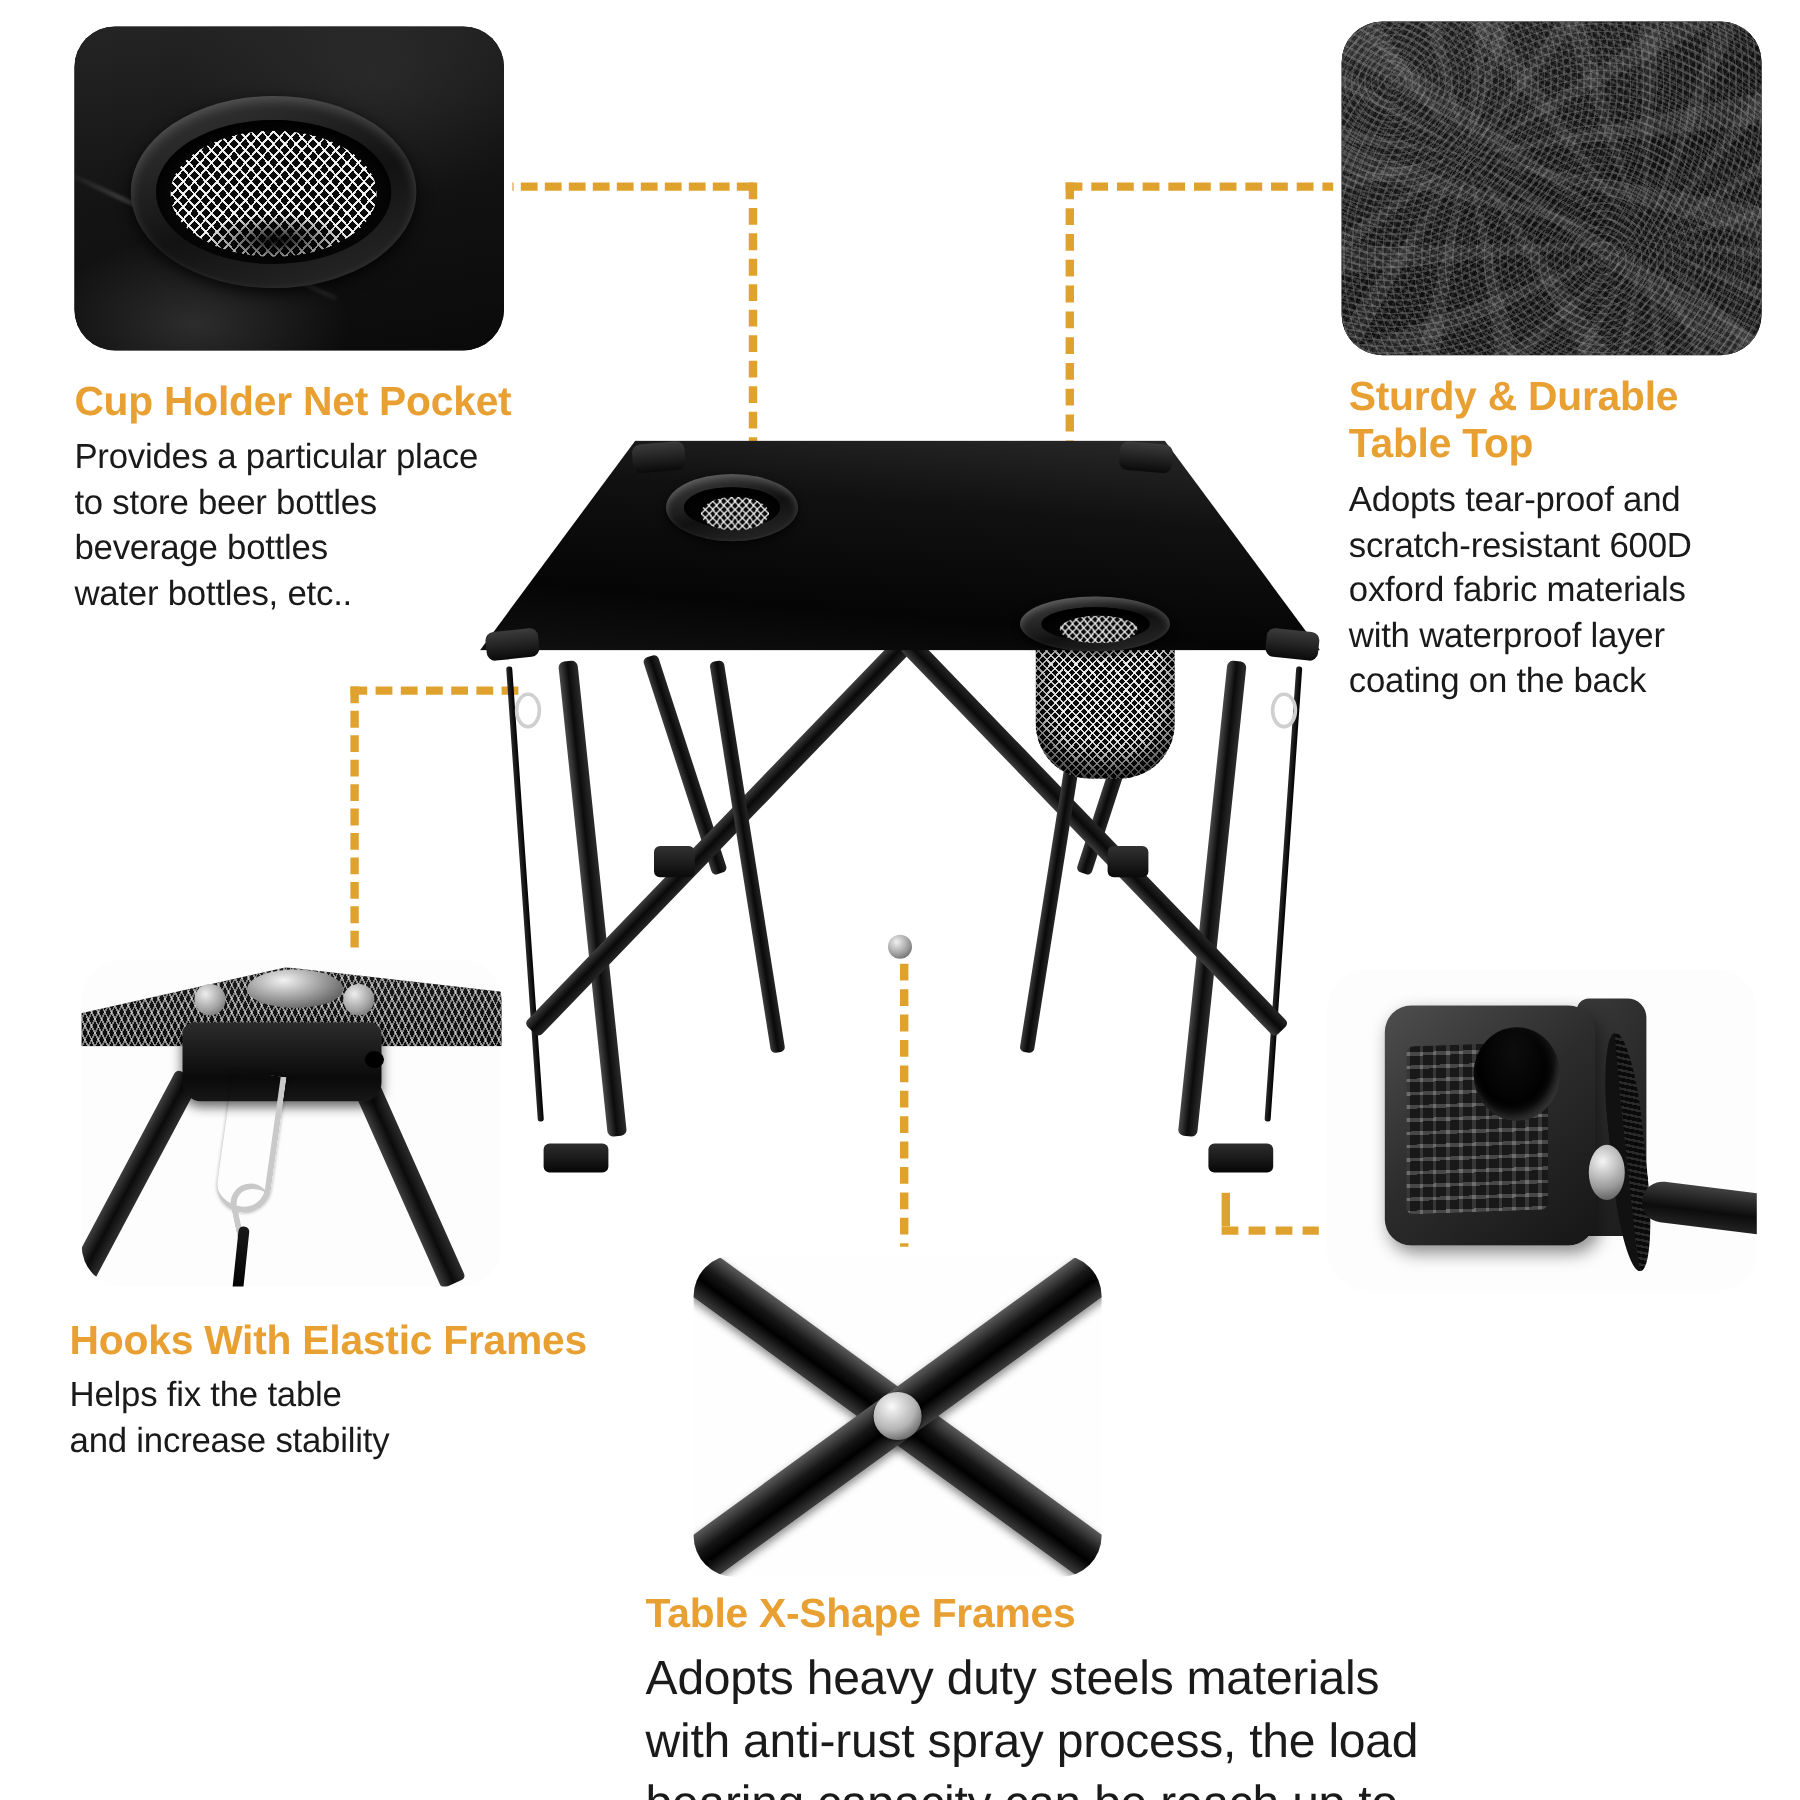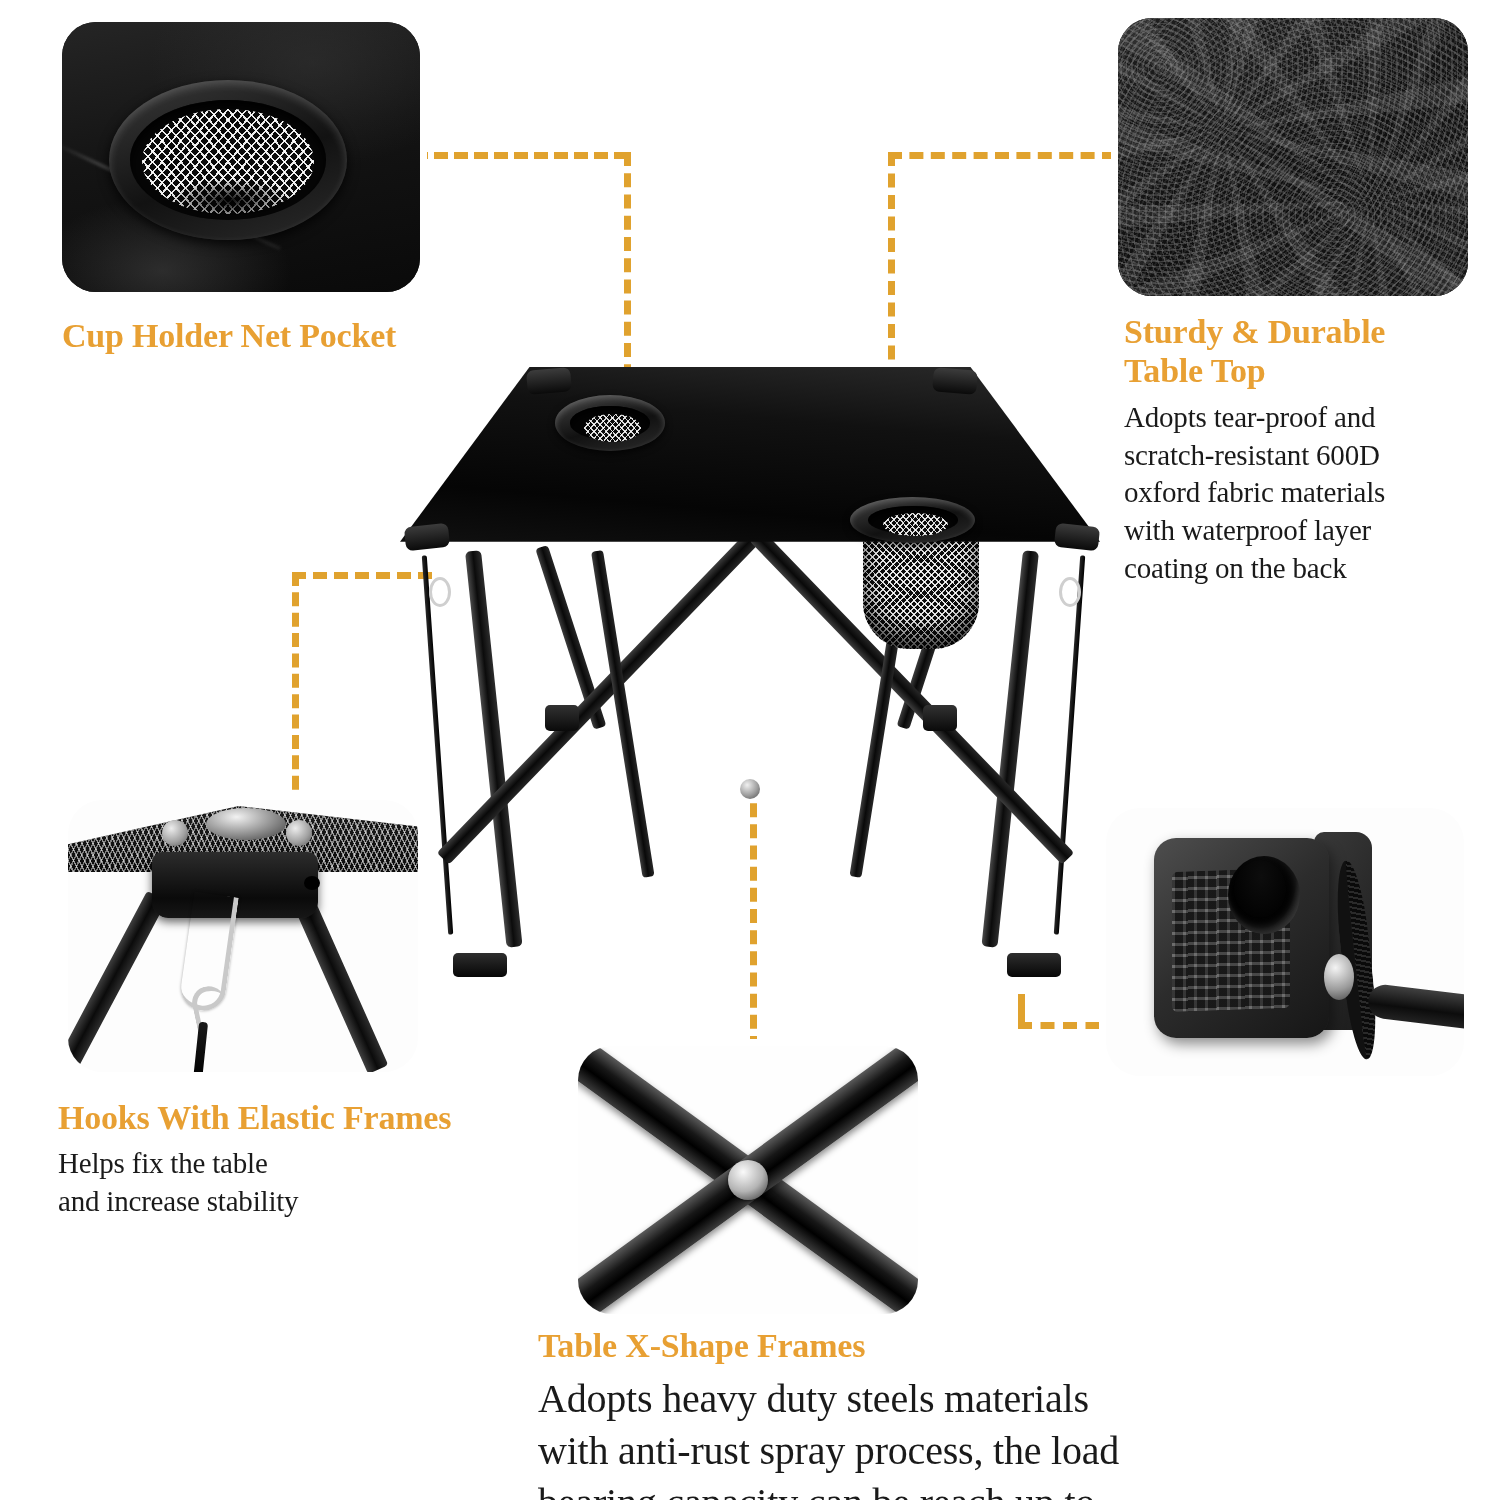--- a/index.html
+++ b/index.html
@@ -4,21 +4,21 @@
 <title>Folding Camping Table Feature Infographic</title>
 <style>
   html,body{margin:0;padding:0;}
   body{
     width:1500px;height:1500px;
     background:#ffffff;
     font-family:"Liberation Sans","DejaVu Sans",sans-serif;
     overflow:hidden;
     position:relative;
   }
-  .stage{position:absolute;inset:0;width:1284px;height:1500px;font-family:Liberation Serif, serif;}
+  .stage{position:absolute;inset:0;width:1284px;height:1500px;}
 
   
   .photo-card{
     position:absolute;
     border-radius:34px;
     overflow:hidden;
     background:#0b0b0b;
     box-shadow:0 0 0 7px #ffffff;
   }
 
@@ -404,20 +404,21 @@
     </div>
     <div class="holder" id="holder-right">
       <div class="rim"></div>
       <div class="hole"></div>
       <div class="net"></div>
     </div>
   </div>
 
   <div class="feat" id="txt-cup">
     <h3>Cup Holder Net Pocket</h3>
+    <p>Provides a particular place<br>to store beer bottles<br>beverage bottles<br>water bottles, etc..</p>
   </div>
 
   <div class="feat" id="txt-fabric">
     <h3>Sturdy &amp; Durable<br>Table Top</h3>
     <p>Adopts tear-proof and<br>scratch-resistant 600D<br>oxford fabric materials<br>with waterproof layer<br>coating on the back</p>
   </div>
 
   <div class="feat" id="txt-hook">
     <h3>Hooks With Elastic Frames</h3>
     <p>Helps fix the table<br>and increase stability</p>

